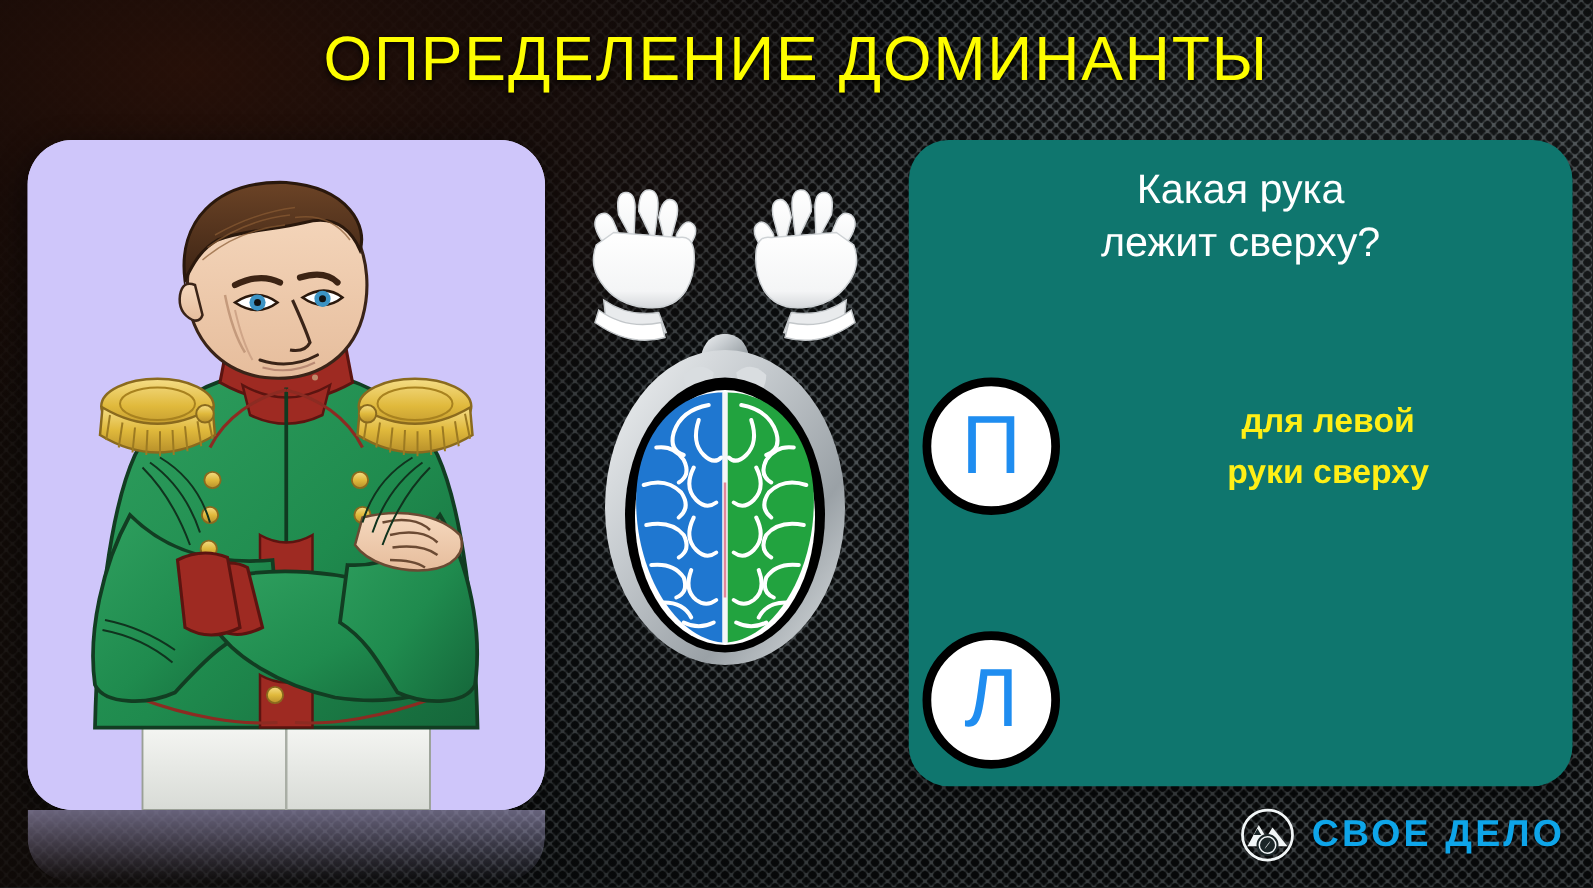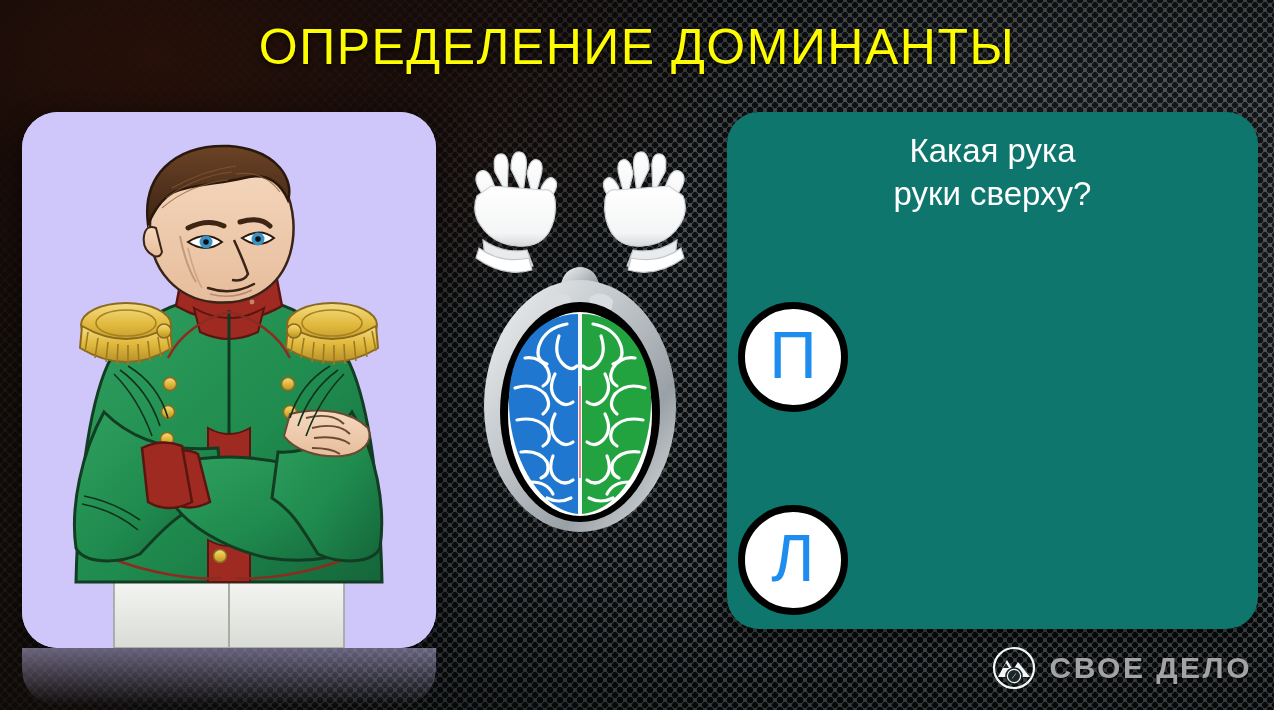--- a/index.html
+++ b/index.html
@@ -129,21 +129,21 @@
     line-height:1.50;
   }
 
   
   .logo{
     position:absolute;right:22px;bottom:20px;
     display:flex;align-items:center;gap:13px;
   }
   .logo-mark{width:44px;height:44px;flex:0 0 44px;}
   .logo-text{
-    color:#a3a3a3;
+    color:#0ea5e9;
     font-size:30px;
     font-weight:700;
     letter-spacing:2.5px;
     line-height:1;
     white-space:nowrap;
     text-shadow:0 1px 3px rgba(0,0,0,.7);
   }
 </style>
 </head>
 <body>
@@ -426,26 +426,30 @@
         <line x1="125" y1="48" x2="125" y2="248" stroke="#f4f6f7" stroke-width="4"></line>
         <line x1="125" y1="120" x2="125" y2="212" stroke="#e2879c" stroke-width="2"></line>
       </g>
     </svg>
   </div>
 
   <div class="panel">
 
     <div class="panel-q">
       <div>Какая рука</div>
-      <div>руки сверху?</div>
+      <div>лежит сверху?</div>
     </div>
 
     <div class="opt opt-1">
       <div class="badge">
         <span>П</span>
+      </div>
+      <div class="opt-text">
+        <div>для левой</div>
+        <div>руки сверху</div>
       </div>
     </div>
 
     <div class="opt opt-2">
       <div class="badge">
         <span>Л</span>
       </div>
     </div>
   </div>
 

